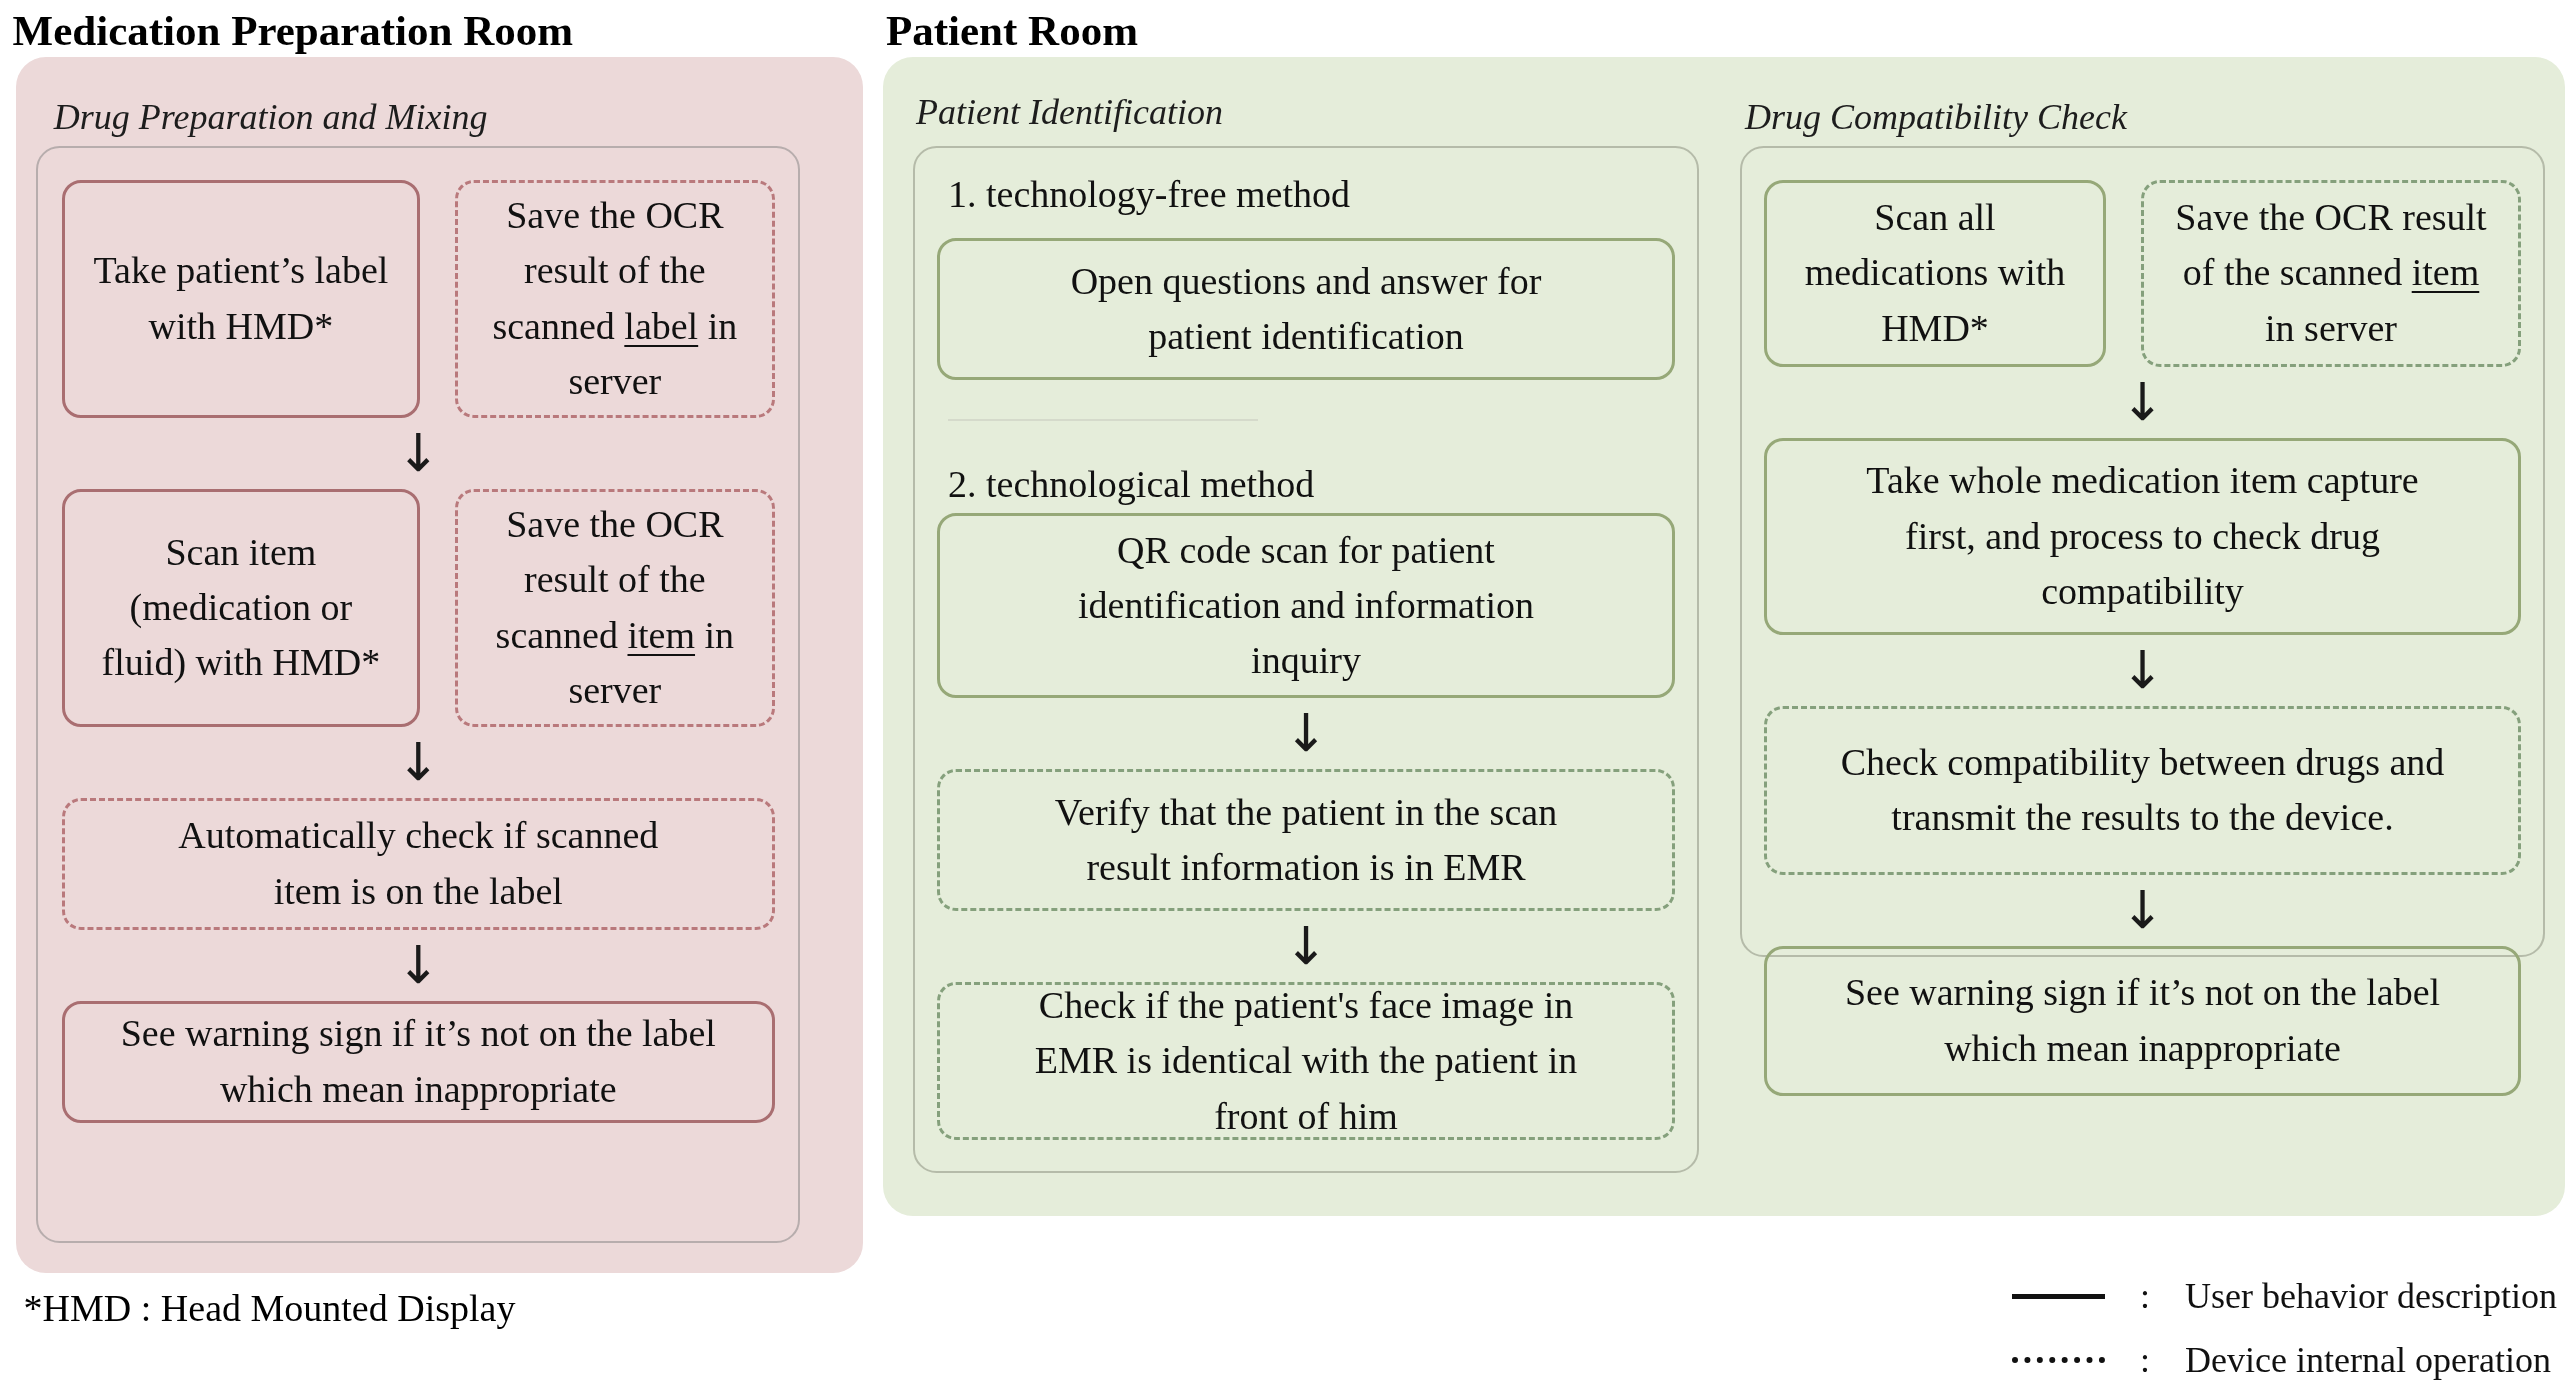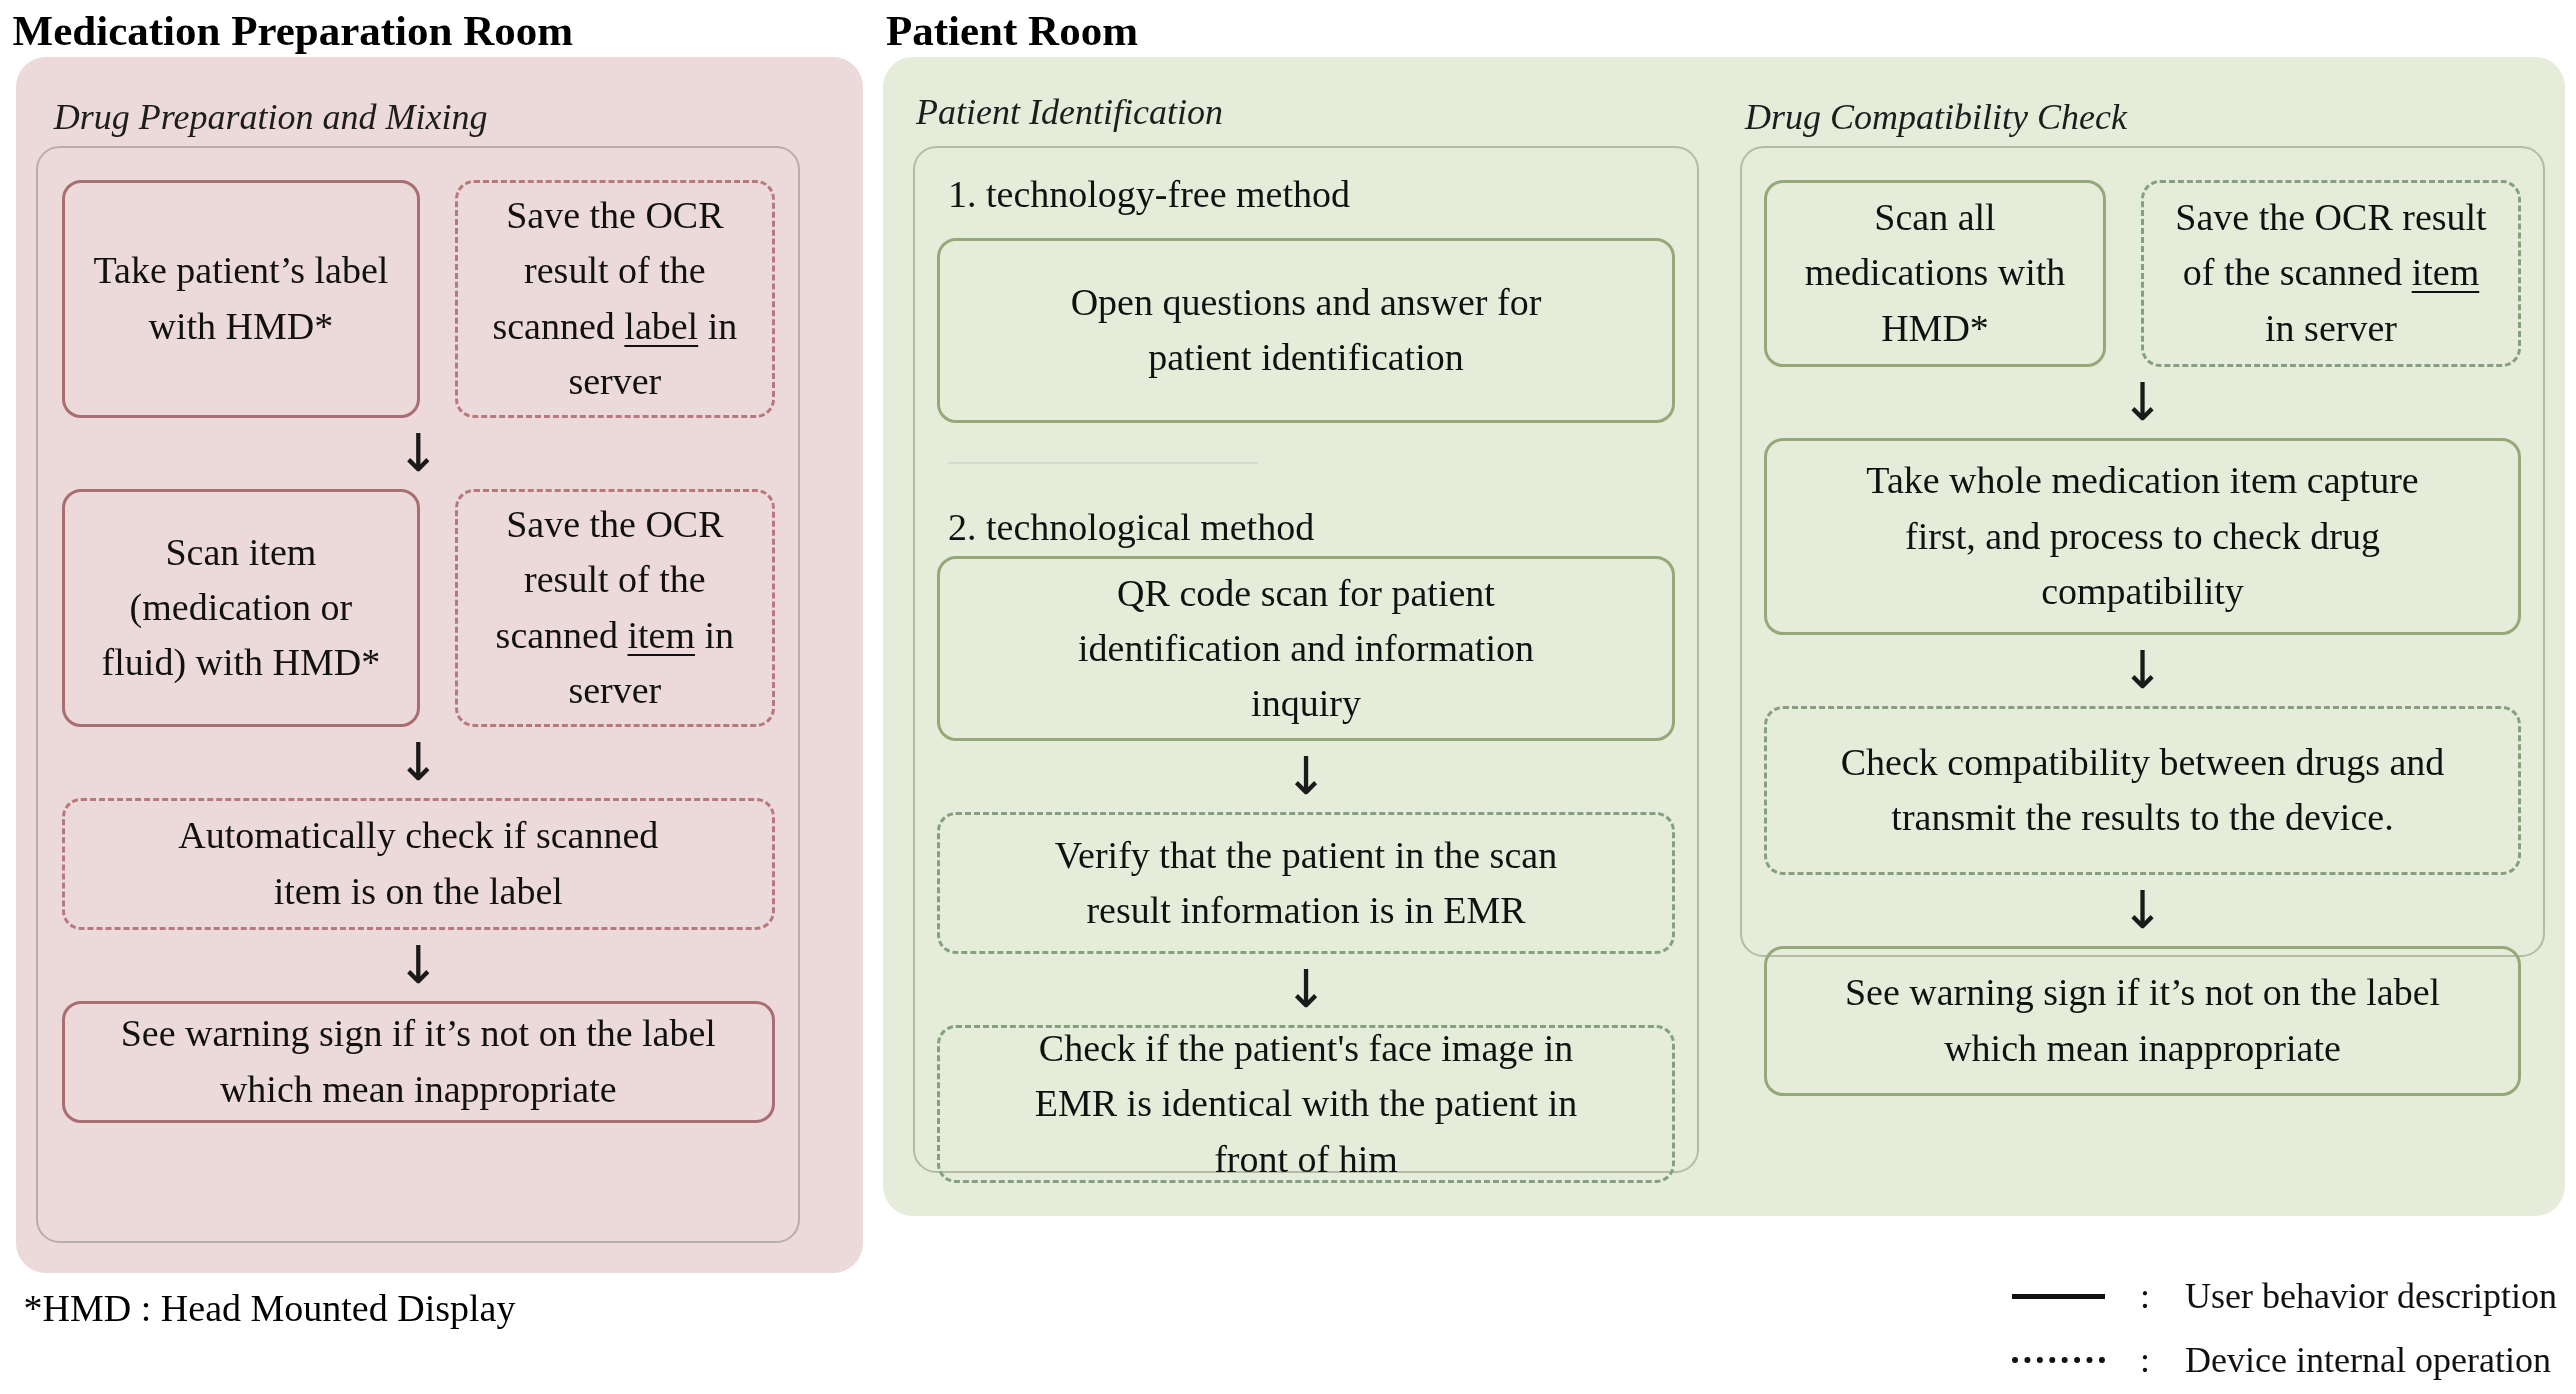--- a/index.html
+++ b/index.html
@@ -43,21 +43,21 @@
   .green-dashed { border:3.2px dashed #85a07c; }
   .box .txt { display:inline-block; }
   .u { text-decoration:underline; text-decoration-thickness:2.4px; text-underline-offset:6.3px; }
 
   .arrow-zone { display:flex; align-items:center; justify-content:center; height:71px; width:100%; flex:0 0 auto; }
   .arrow-glyph { font-family:"DejaVu Sans",sans-serif; font-size:52px; line-height:1; color:#1a1a1a; }
 
   .full { width:100%; flex:0 0 auto; }
   #box-auto-check    { height:132px; }
   #box-warning-prep  { height:122px; }
-  #box-open-questions{ height:185px; margin-top:22px; }
+  #box-open-questions{ height:142px; margin-top:22px; }
   #box-qr-scan       { height:185px; margin-top:7px; }
   #box-verify-emr    { height:142px;align-items:center; }
   #box-face-check    { height:158px; }
   #box-capture       { height:197px; }
   #box-compat        { height:169px; }
   #box-warning-compat{ height:150px; }
 
   .method-label { width:100%; text-align:left; font-size:38px; padding-left:11px; flex:0 0 auto; }
   #method2-label { margin-top:41px; }
   .divider { align-self:flex-start; margin-left:11px; margin-top:39px; width:42%; height:2.4px;

